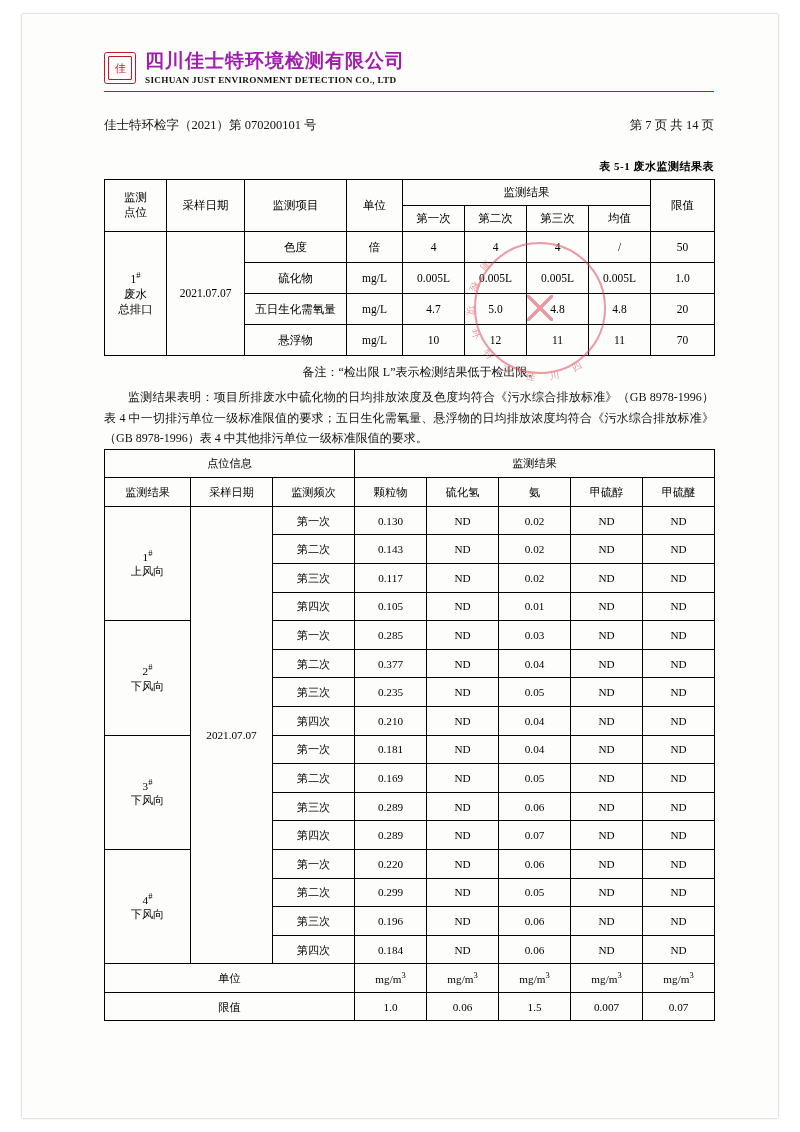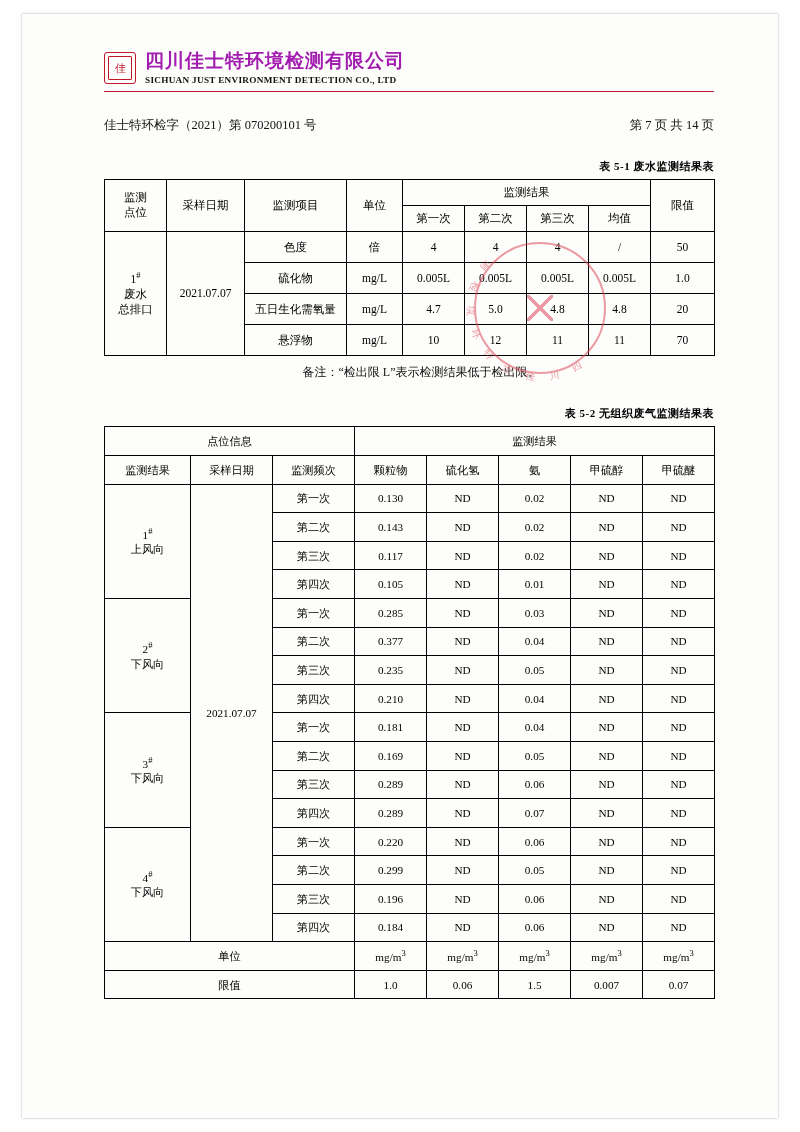--- a/index.html
+++ b/index.html
@@ -286,22 +286,24 @@
             <td>10</td>
             <td>12</td>
             <td>11</td>
             <td>11</td>
             <td>70</td>
           </tr>
         </tbody>
       </table>
 
       <div class="note note-indent">备注：“检出限 L”表示检测结果低于检出限。</div>
-
-      <div class="table-title">表 5-2   无组织废气监测结果表</div>
+      <div class="para">
+        <span class="ind">监测结果表明：项目所排废水中硫化物的日均排放浓度及色度均符合《污水综合排放标准》（GB 8978-1996）表 4 中一切排污单位一级标准限值的要求；五日生化需氧量、悬浮物的日均排放浓度均符合《污水综合排放标准》（GB 8978-1996）表 4 中其他排污单位一级标准限值的要求。</span>
+      </div>
+
 
       <table class="doc t2">
         <colgroup>
           <col style="width:86px">
           <col style="width:82px">
           <col style="width:82px">
           <col style="width:72px">
           <col style="width:72px">
           <col style="width:72px">
           <col style="width:72px">

